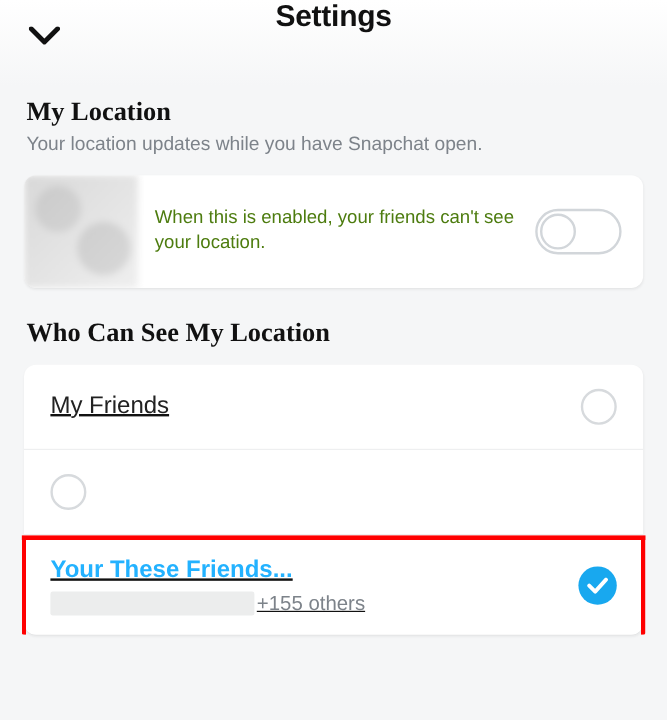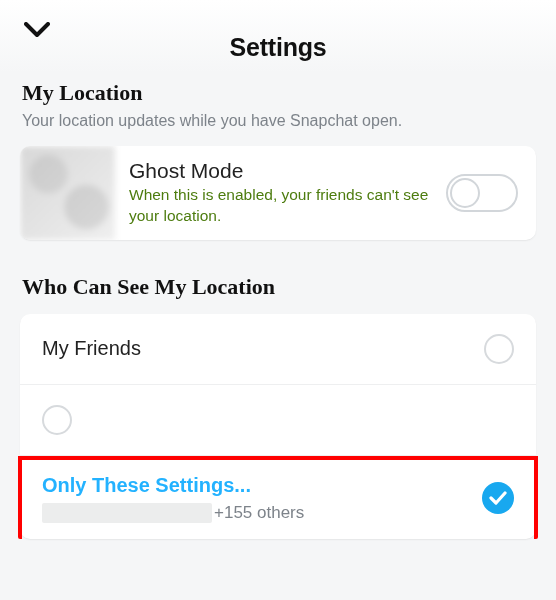--- a/index.html
+++ b/index.html
@@ -8,21 +8,21 @@
       height: 600px;
       font-family: -apple-system, BlinkMacSystemFont, "Helvetica Neue", Arial, sans-serif;
       background: linear-gradient(to bottom, #ffffff 0%, #f5f6f7 12%, #f5f6f7 100%);
       color: #111;
       overflow: hidden;
     }
     .header {
       position: relative;
       height: 62px;
       display: flex;
-      align-items: flex-end;
+      align-items: flex-start;
       justify-content: center;
     }
     .back-chevron {
       position: absolute;
       left: 24px;
       top: 22px;
       cursor: pointer;
     }
     .back-chevron svg { display: block; }
     .title {
@@ -101,26 +101,27 @@
     .toggle-knob {
       width: 30px;
       height: 30px;
       border-radius: 50%;
       background: #fff;
       border: 2px solid #d2d6da;
       position: absolute;
       left: 2px;
       top: 2px;
     }
-    .section-heading.second { padding-top: 34px; padding-bottom: 14px; }
+    .section-heading.second { padding-top: 24px; padding-bottom: 14px; }
     .list-card {
       margin: 0 20px;
       background: #ffffff;
       border-radius: 10px;
       box-shadow: 0 0.5px 0 rgba(0,0,0,0.03), 0 1px 2px rgba(0,0,0,0.05);
+      text-decoration: underline;
     }
     .option-row {
       display: flex;
       align-items: center;
       justify-content: space-between;
       padding: 20px 22px;
       border-bottom: 1px solid #eeeff0;
       cursor: pointer;
     }
     .option-row:last-child { border-bottom: none; }
@@ -190,21 +191,20 @@
   <div class="title">Settings</div>
 </div>
 
 <div class="section-heading">My Location</div>
 <div class="section-sub">Your location updates while you have Snapchat open.</div>
 
 <div class="card">
   <div class="ghost-row">
     <div class="ghost-thumb"></div>
     <div class="ghost-text">
-      <div class="ghost-title">Ghost Mode</div>
       <div class="ghost-desc">When this is enabled, your friends can't see your location.</div>
     </div>
     <div class="toggle">
       <div class="toggle-knob"></div>
     </div>
   </div>
 </div>
 
 <div class="section-heading second">Who Can See My Location</div>
 
@@ -216,21 +216,21 @@
     </div>
     <div class="radio-empty"></div>
   </div>
 
   <div class="option-row">
     <div class="radio-empty"></div>
   </div>
 
   <div class="option-row highlight-row">
     <div class="row-left">
-      <span class="option-label selected">Only These Settings...</span>
+      <span class="option-label selected">Your These Friends...</span>
       <div class="option-sub">
         <span class="redacted"></span>
         <span class="others-text">+155 others</span>
       </div>
     </div>
     <div class="radio-selected">
       <svg width="18" height="14" viewBox="0 0 18 14">
         <path d="M2 7 L7 12 L16 2" stroke="#fff" stroke-width="3.2" fill="none" stroke-linecap="round" stroke-linejoin="round"></path>
       </svg>
     </div>

